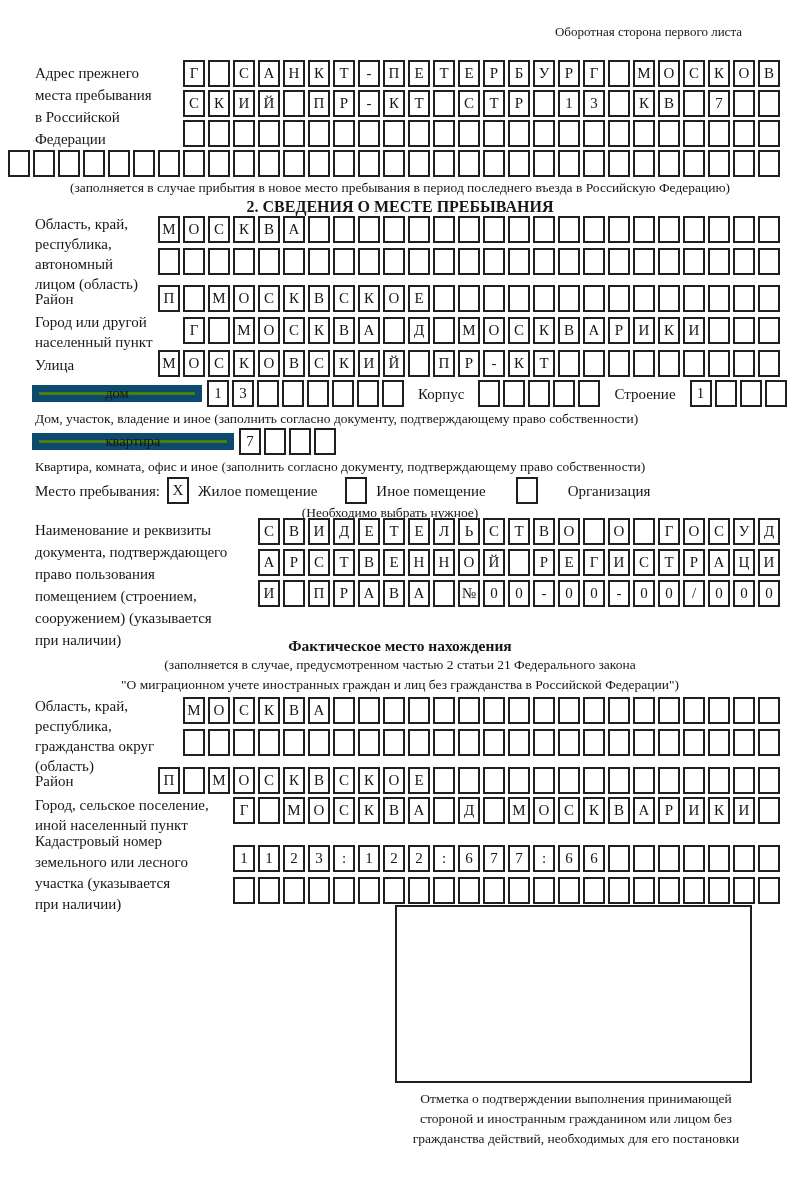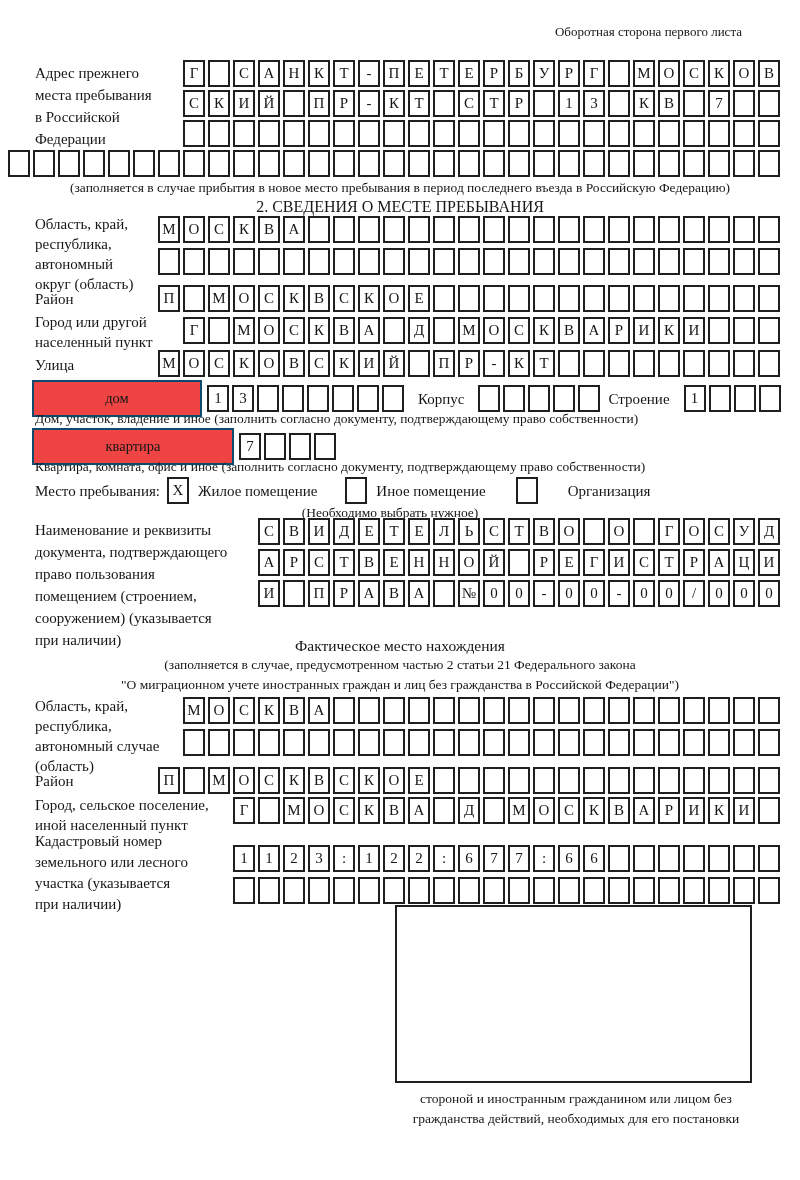--- a/index.html
+++ b/index.html
@@ -3,28 +3,28 @@
 <meta charset="utf-8">
 <style>
   *{margin:0;padding:0;box-sizing:border-box}
   html,body{width:800px;height:1180px}
   body{background:#ffffff;color:#161616;font-family:"Liberation Serif","DejaVu Serif",serif;position:relative;overflow:hidden}
   .abs{position:absolute}
   .boxrow{display:flex;flex:none}
   .cell{width:22px;height:27px;border:2px solid #1f1f1f;margin-right:3px;flex:none;
         display:flex;align-items:center;justify-content:center;font-size:15px;background:#fff}
   .cell:last-child{margin-right:0}
-  .widebox{height:37px;border:2px solid #0c4a6e;display:flex;align-items:center;justify-content:center;
-           font-size:14.5px;background:#ef4444;flex:none}
+  .widebox{height:17px;border:7px solid #0c4a6e;display:flex;align-items:center;justify-content:center;
+           font-size:14.5px;background:#4d7c0f;flex:none}
   .lbl{font-size:15px;line-height:20px}
   .lh21{line-height:21px}.lh22{line-height:22px}
   .note{font-size:13.5px;line-height:16px}
   .center{text-align:center;width:800px;left:0}
   .flexrow{display:flex;align-items:center}
-  .b{font-weight:normal}
+  .b{font-weight:bold}
 
   #page-title{top:24px;right:58px;font-size:13px}
   #prev-label{left:35px;top:62px}
   #prev-r1{left:183px;top:60px}
   #prev-r2{left:183px;top:90px}
   #prev-r3{left:183px;top:120px}
   #prev-r4{left:8px;top:150px}
   #prev-note{top:180px}
   #s2-title{top:198px;font-size:16px}
   #reg-label{left:35px;top:214px}
@@ -57,21 +57,21 @@
   #adis-label{left:35px;top:771px}
   #adis-r{left:158px;top:767px}
   #acity-label{left:35px;top:795px}
   #acity-r{left:233px;top:797px}
   #cad-label{left:35px;top:831px}
   #cad-r1{left:233px;top:845px}
   #cad-r2{left:233px;top:877px}
   #stamp-box{left:395px;top:905px;width:357px;height:178px;border:2px solid #1f1f1f;background:#fff}
   #stamp-note{left:358px;top:1089px;width:436px;text-align:center;line-height:20px}
 
-  .ml5{margin-left:5px}.ml6{margin-left:14px}.ml7{margin-left:7px}.ml8{margin-left:8px}
+  .ml5{margin-left:5px}.ml6{margin-left:14px}.ml7{margin-left:7px}.ml8{margin-left:14px}
   .ml9{margin-left:9px}.ml28{margin-left:28px}.ml30{margin-left:30px}
 </style>
 </head>
 <body>
 
 <div class="abs" id="page-title">Оборотная сторона первого листа</div>
 
 <div class="abs lbl lh22" id="prev-label">
   <div>Адрес прежнего</div>
   <div>места пребывания</div>
@@ -190,21 +190,21 @@
     <div class="cell"></div>
   </div>
 <div class="abs note center" id="prev-note">(заполняется в случае прибытия в новое место пребывания в период последнего въезда в Российскую Федерацию)</div>
 
 <div class="abs b center" id="s2-title">2. СВЕДЕНИЯ О МЕСТЕ ПРЕБЫВАНИЯ</div>
 
 <div class="abs lbl" id="reg-label">
   <div>Область, край,</div>
   <div>республика,</div>
   <div>автономный</div>
-  <div>округ (область)</div>
+  <div>лицом (область)</div>
 </div>
 <div class="abs boxrow" id="reg-r1">
     <div class="cell">М</div>
     <div class="cell">О</div>
     <div class="cell">С</div>
     <div class="cell">К</div>
     <div class="cell">В</div>
     <div class="cell">А</div>
     <div class="cell"></div>
     <div class="cell"></div>
@@ -479,21 +479,21 @@
     <div class="cell">0</div>
   </div>
 
 <div class="abs b center" id="act-title">Фактическое место нахождения</div>
 <div class="abs note center" id="act-note1">(заполняется в случае, предусмотренном частью 2 статьи 21 Федерального закона</div>
 <div class="abs note center" id="act-note2">"О миграционном учете иностранных граждан и лиц без гражданства в Российской Федерации")</div>
 
 <div class="abs lbl" id="areg-label">
   <div>Область, край,</div>
   <div>республика,</div>
-  <div>автономный случае</div>
+  <div>гражданства округ</div>
   <div>(область)</div>
 </div>
 <div class="abs boxrow" id="areg-r1">
     <div class="cell">М</div>
     <div class="cell">О</div>
     <div class="cell">С</div>
     <div class="cell">К</div>
     <div class="cell">В</div>
     <div class="cell">А</div>
     <div class="cell"></div>
@@ -650,15 +650,16 @@
     <div class="cell"></div>
     <div class="cell"></div>
     <div class="cell"></div>
     <div class="cell"></div>
     <div class="cell"></div>
     <div class="cell"></div>
   </div>
 
 <div class="abs" id="stamp-box"></div>
 <div class="abs note" id="stamp-note">
+  <div>Отметка о подтверждении выполнения принимающей</div>
   <div>стороной и иностранным гражданином или лицом без</div>
   <div>гражданства действий, необходимых для его постановки</div>
 </div>
 
 </body></html>

